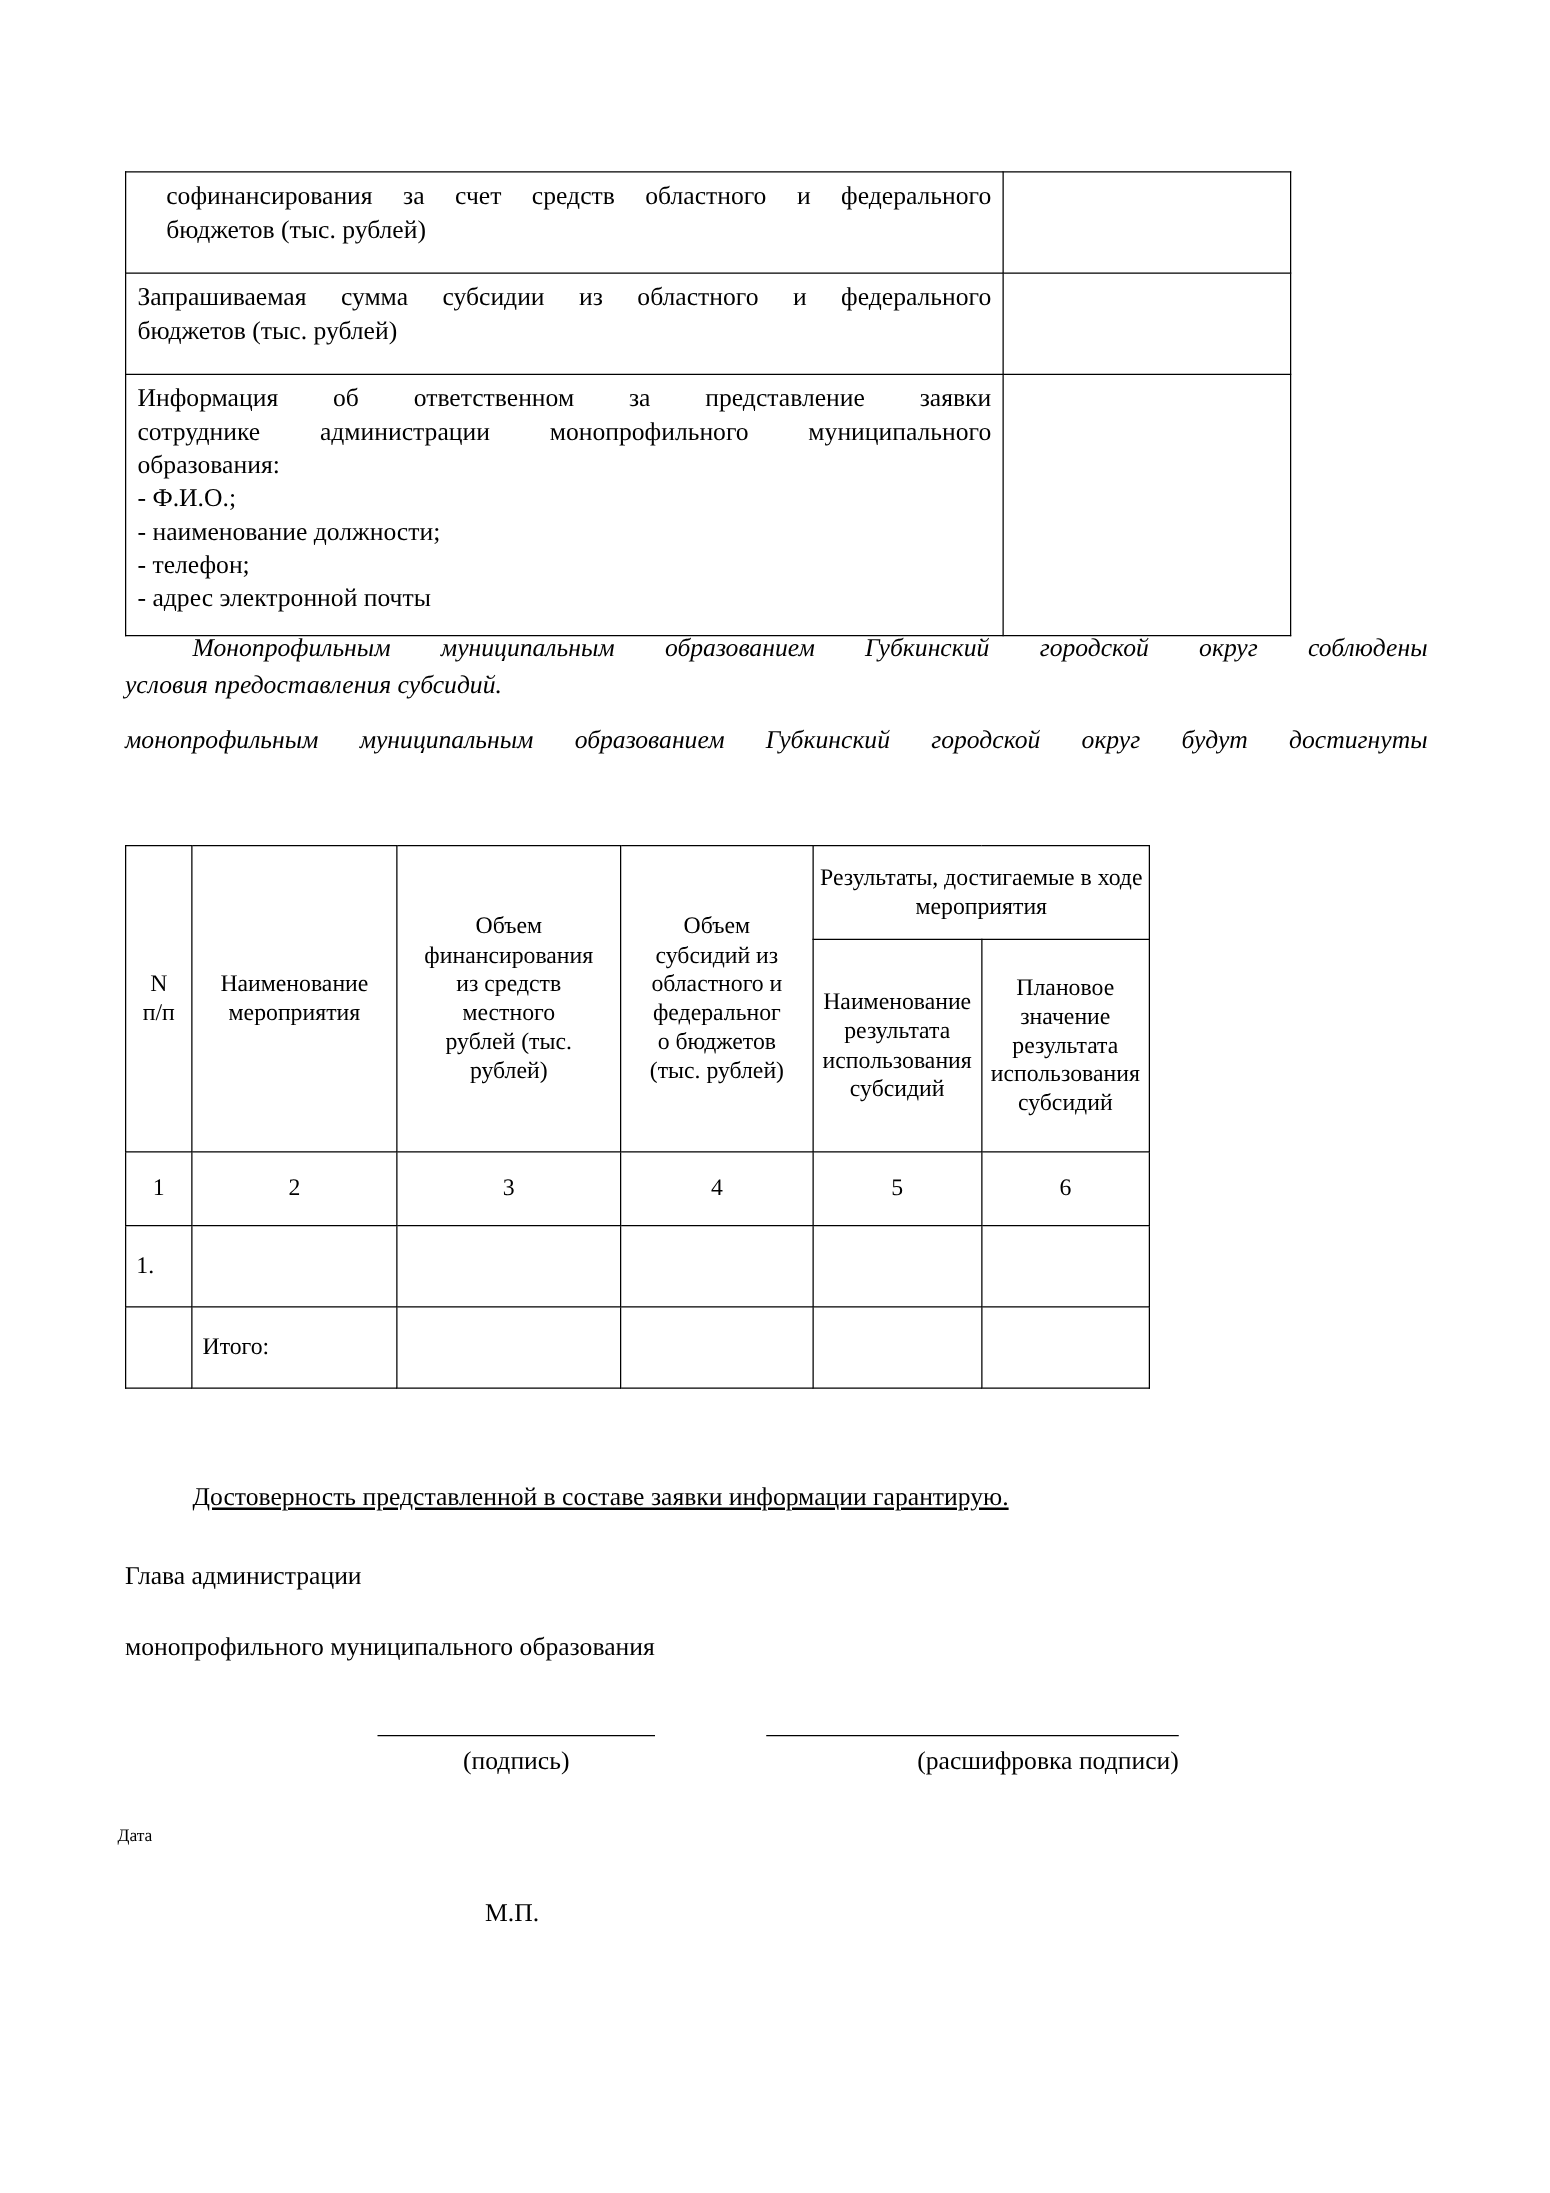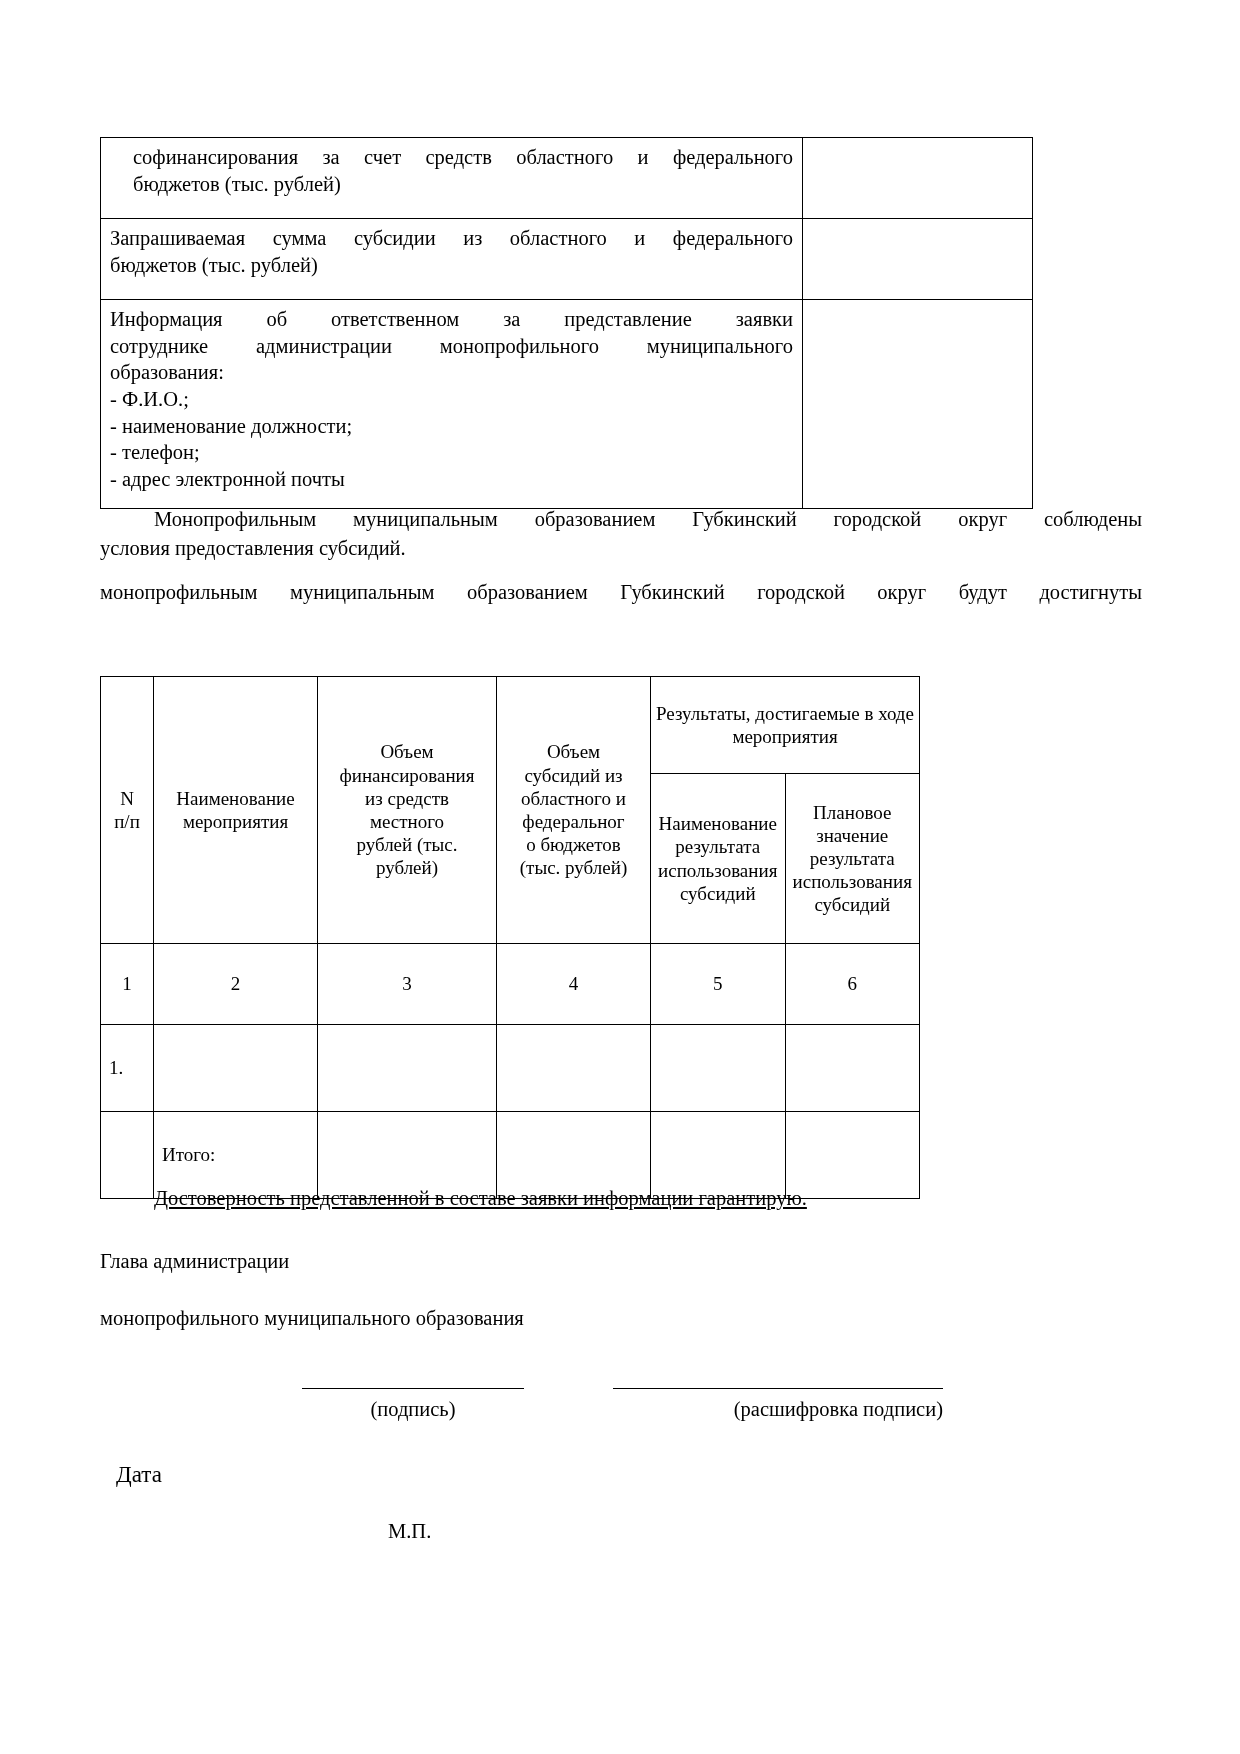--- a/index.html
+++ b/index.html
@@ -66,20 +66,21 @@
 
   
   .para {
     position: absolute;
     left: 100px;
     width: 1042px;
     font-size: 20.5px;
     line-height: 1.42;
     text-align: justify;
     text-align-last: left;
+    font-style: italic;
   }
   .para .ind { display: inline-block; width: 54px; }
   .para-line-j {
     text-align: justify;
     text-align-last: justify;
     white-space: normal;
   }
   .p1 { top: 505px; }
   .p2 { top: 578px; }
 
@@ -88,21 +89,21 @@
     position: absolute;
     left: 100px;
     top: 676px;
     width: 820px;
     font-size: 19px;
     line-height: 1.22;
   }
   .t2 td {
     text-align: center;
     vertical-align: middle;
-    padding: 19px 4px;
+    padding: 8px 4px;
   }
   .t2 .c1 { width: 44px; }
   .t2 .c2 { width: 155px; }
   .t2 .c3 { width: 170px; }
   .t2 .c4 { width: 145px; }
   .t2 .c5 { width: 150px; }
   .t2 .c6 { width: 156px; }
   .t2 .grouphead { height: 58px; vertical-align: middle; }
   .t2 .hrow { height: 170px; }
   .t2 .numrow td { height: 42px; vertical-align: middle; }
@@ -147,23 +148,23 @@
   .cap {
     position: absolute;
     font-size: 20.5px;
     text-align: center;
   }
   .cap-sig { left: 302px; top: 1398px; width: 222px; }
   .cap-dec { left: 613px; top: 1398px; width: 330px; text-align: right; }
 
   .date-lbl {
     position: absolute;
-    left: 116px;
+    left: 94px;
     top: 1462px;
-    font-size: 23px;
+    font-size: 14px;
   }
   .mp-lbl {
     position: absolute;
     left: 388px;
     top: 1520px;
     font-size: 20.5px;
   }
 </style>
 </head>
 <body>

